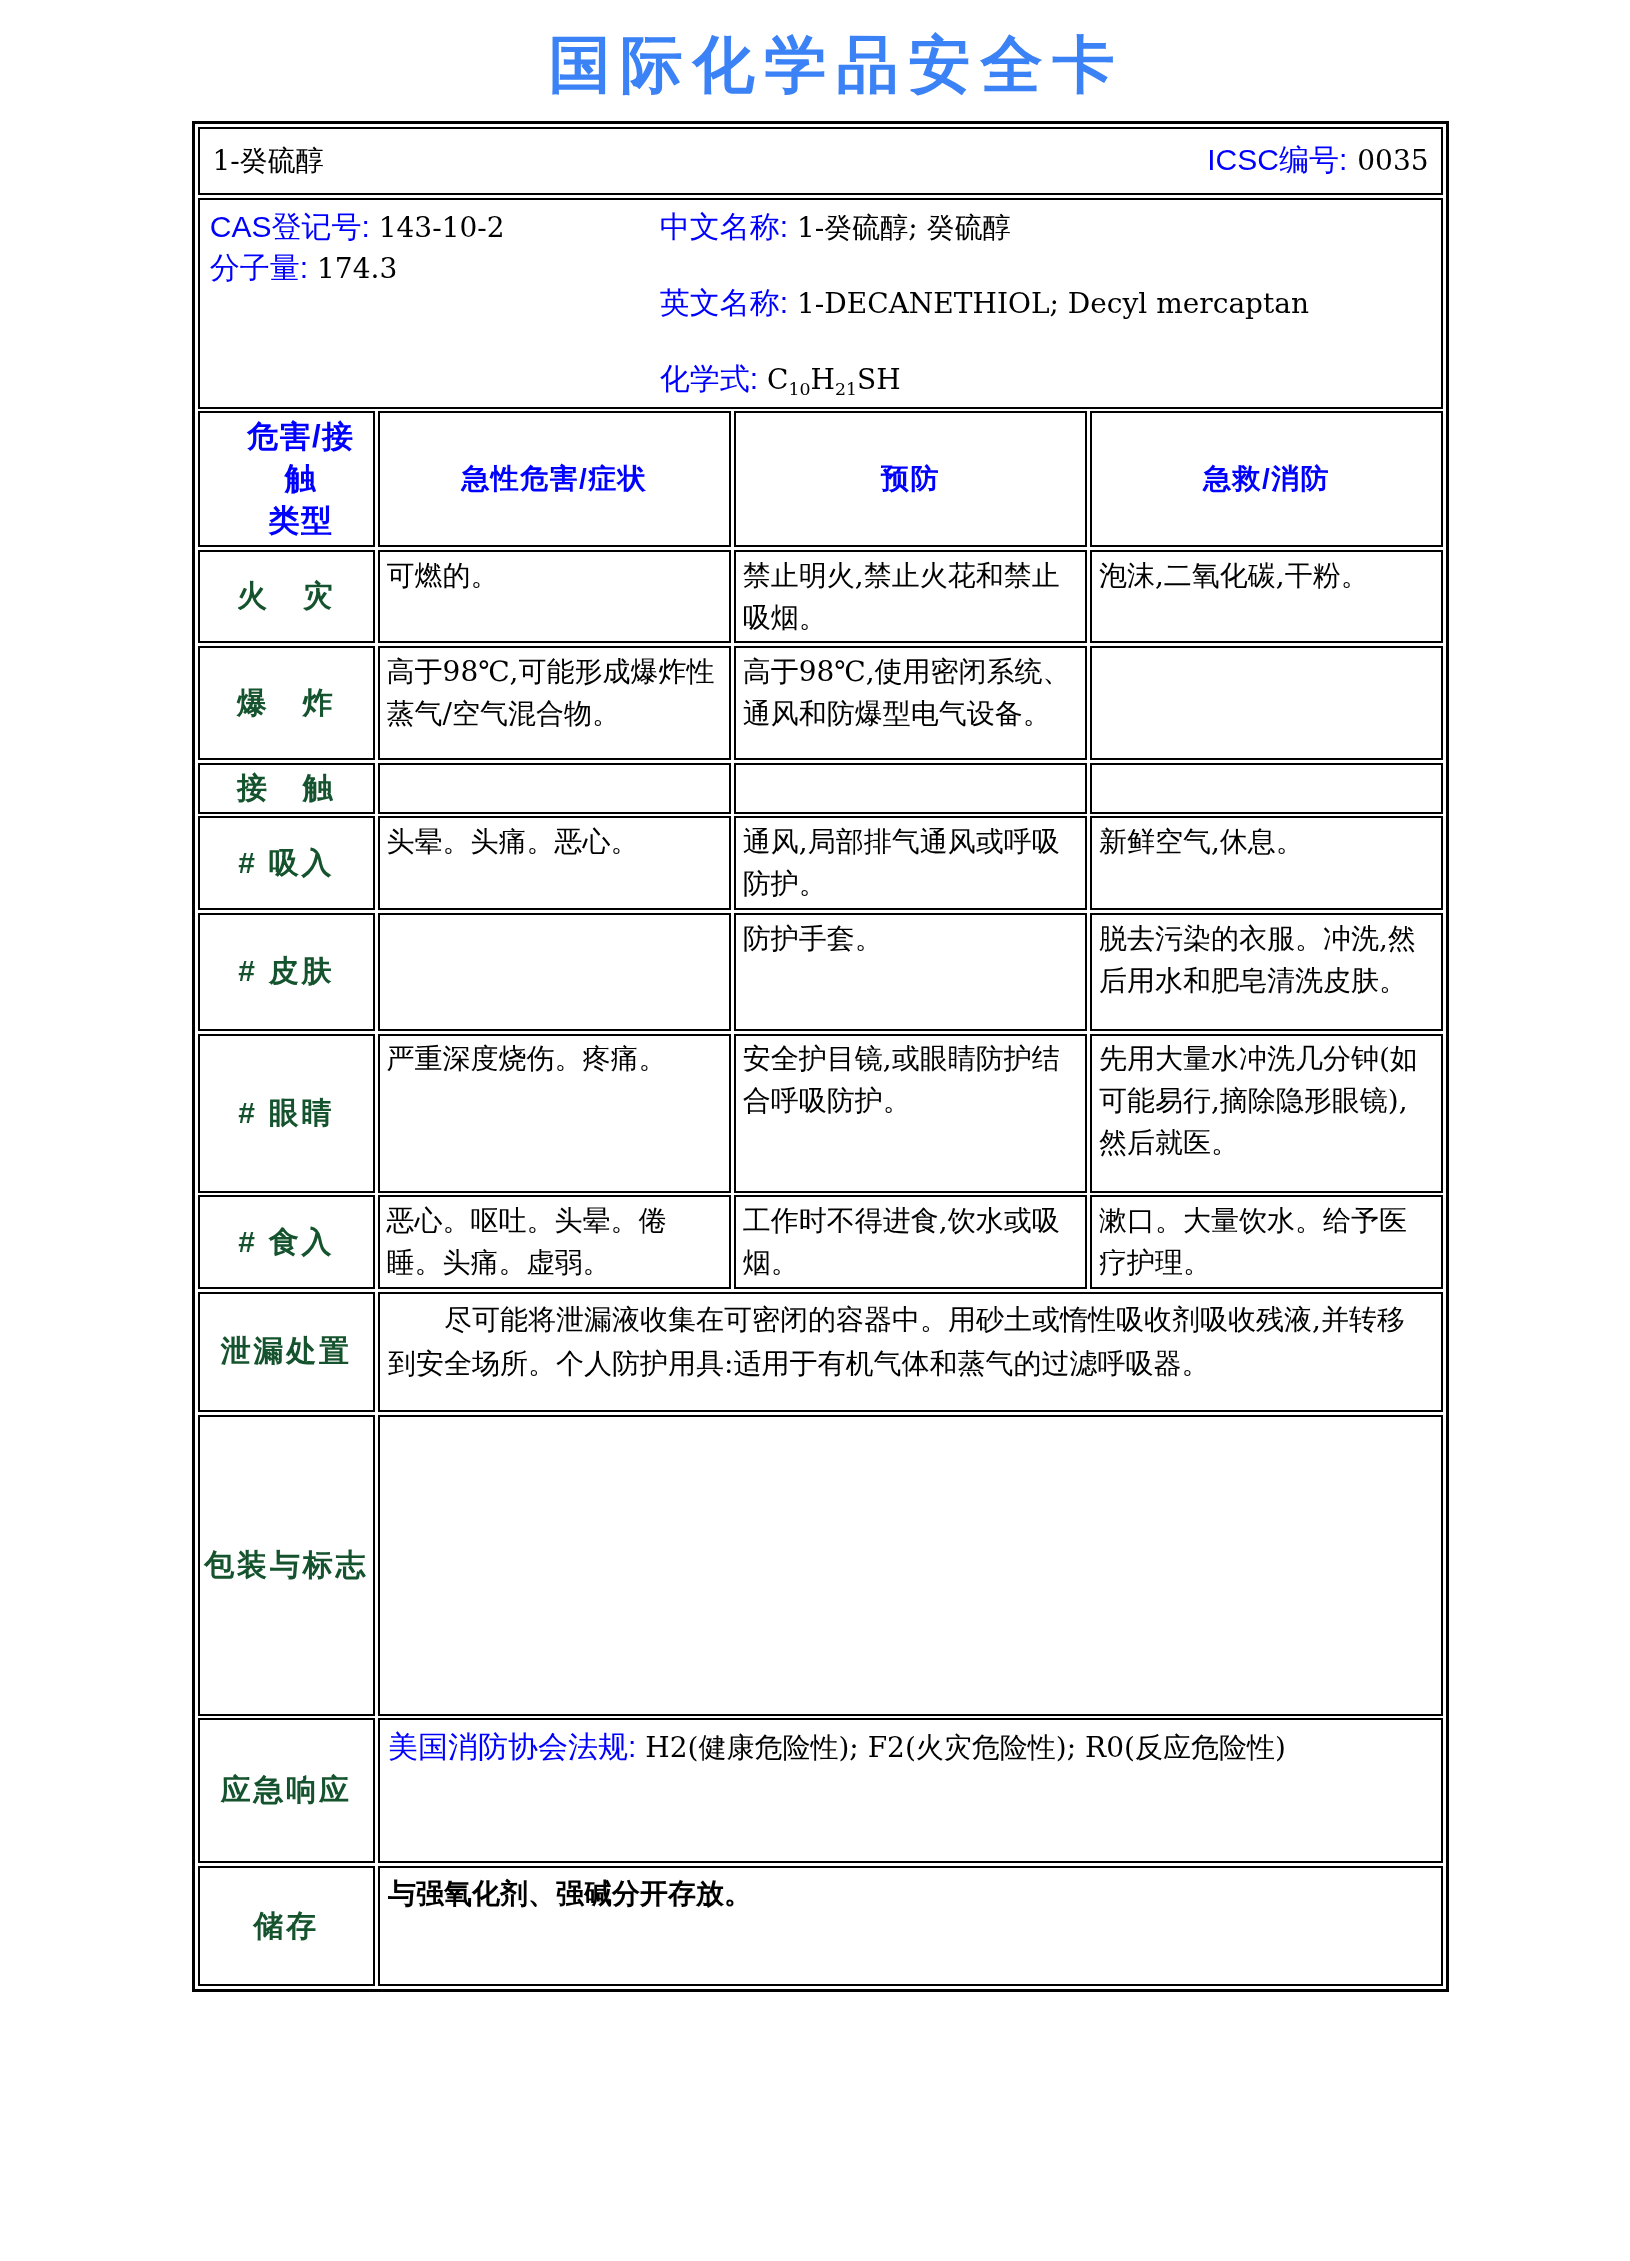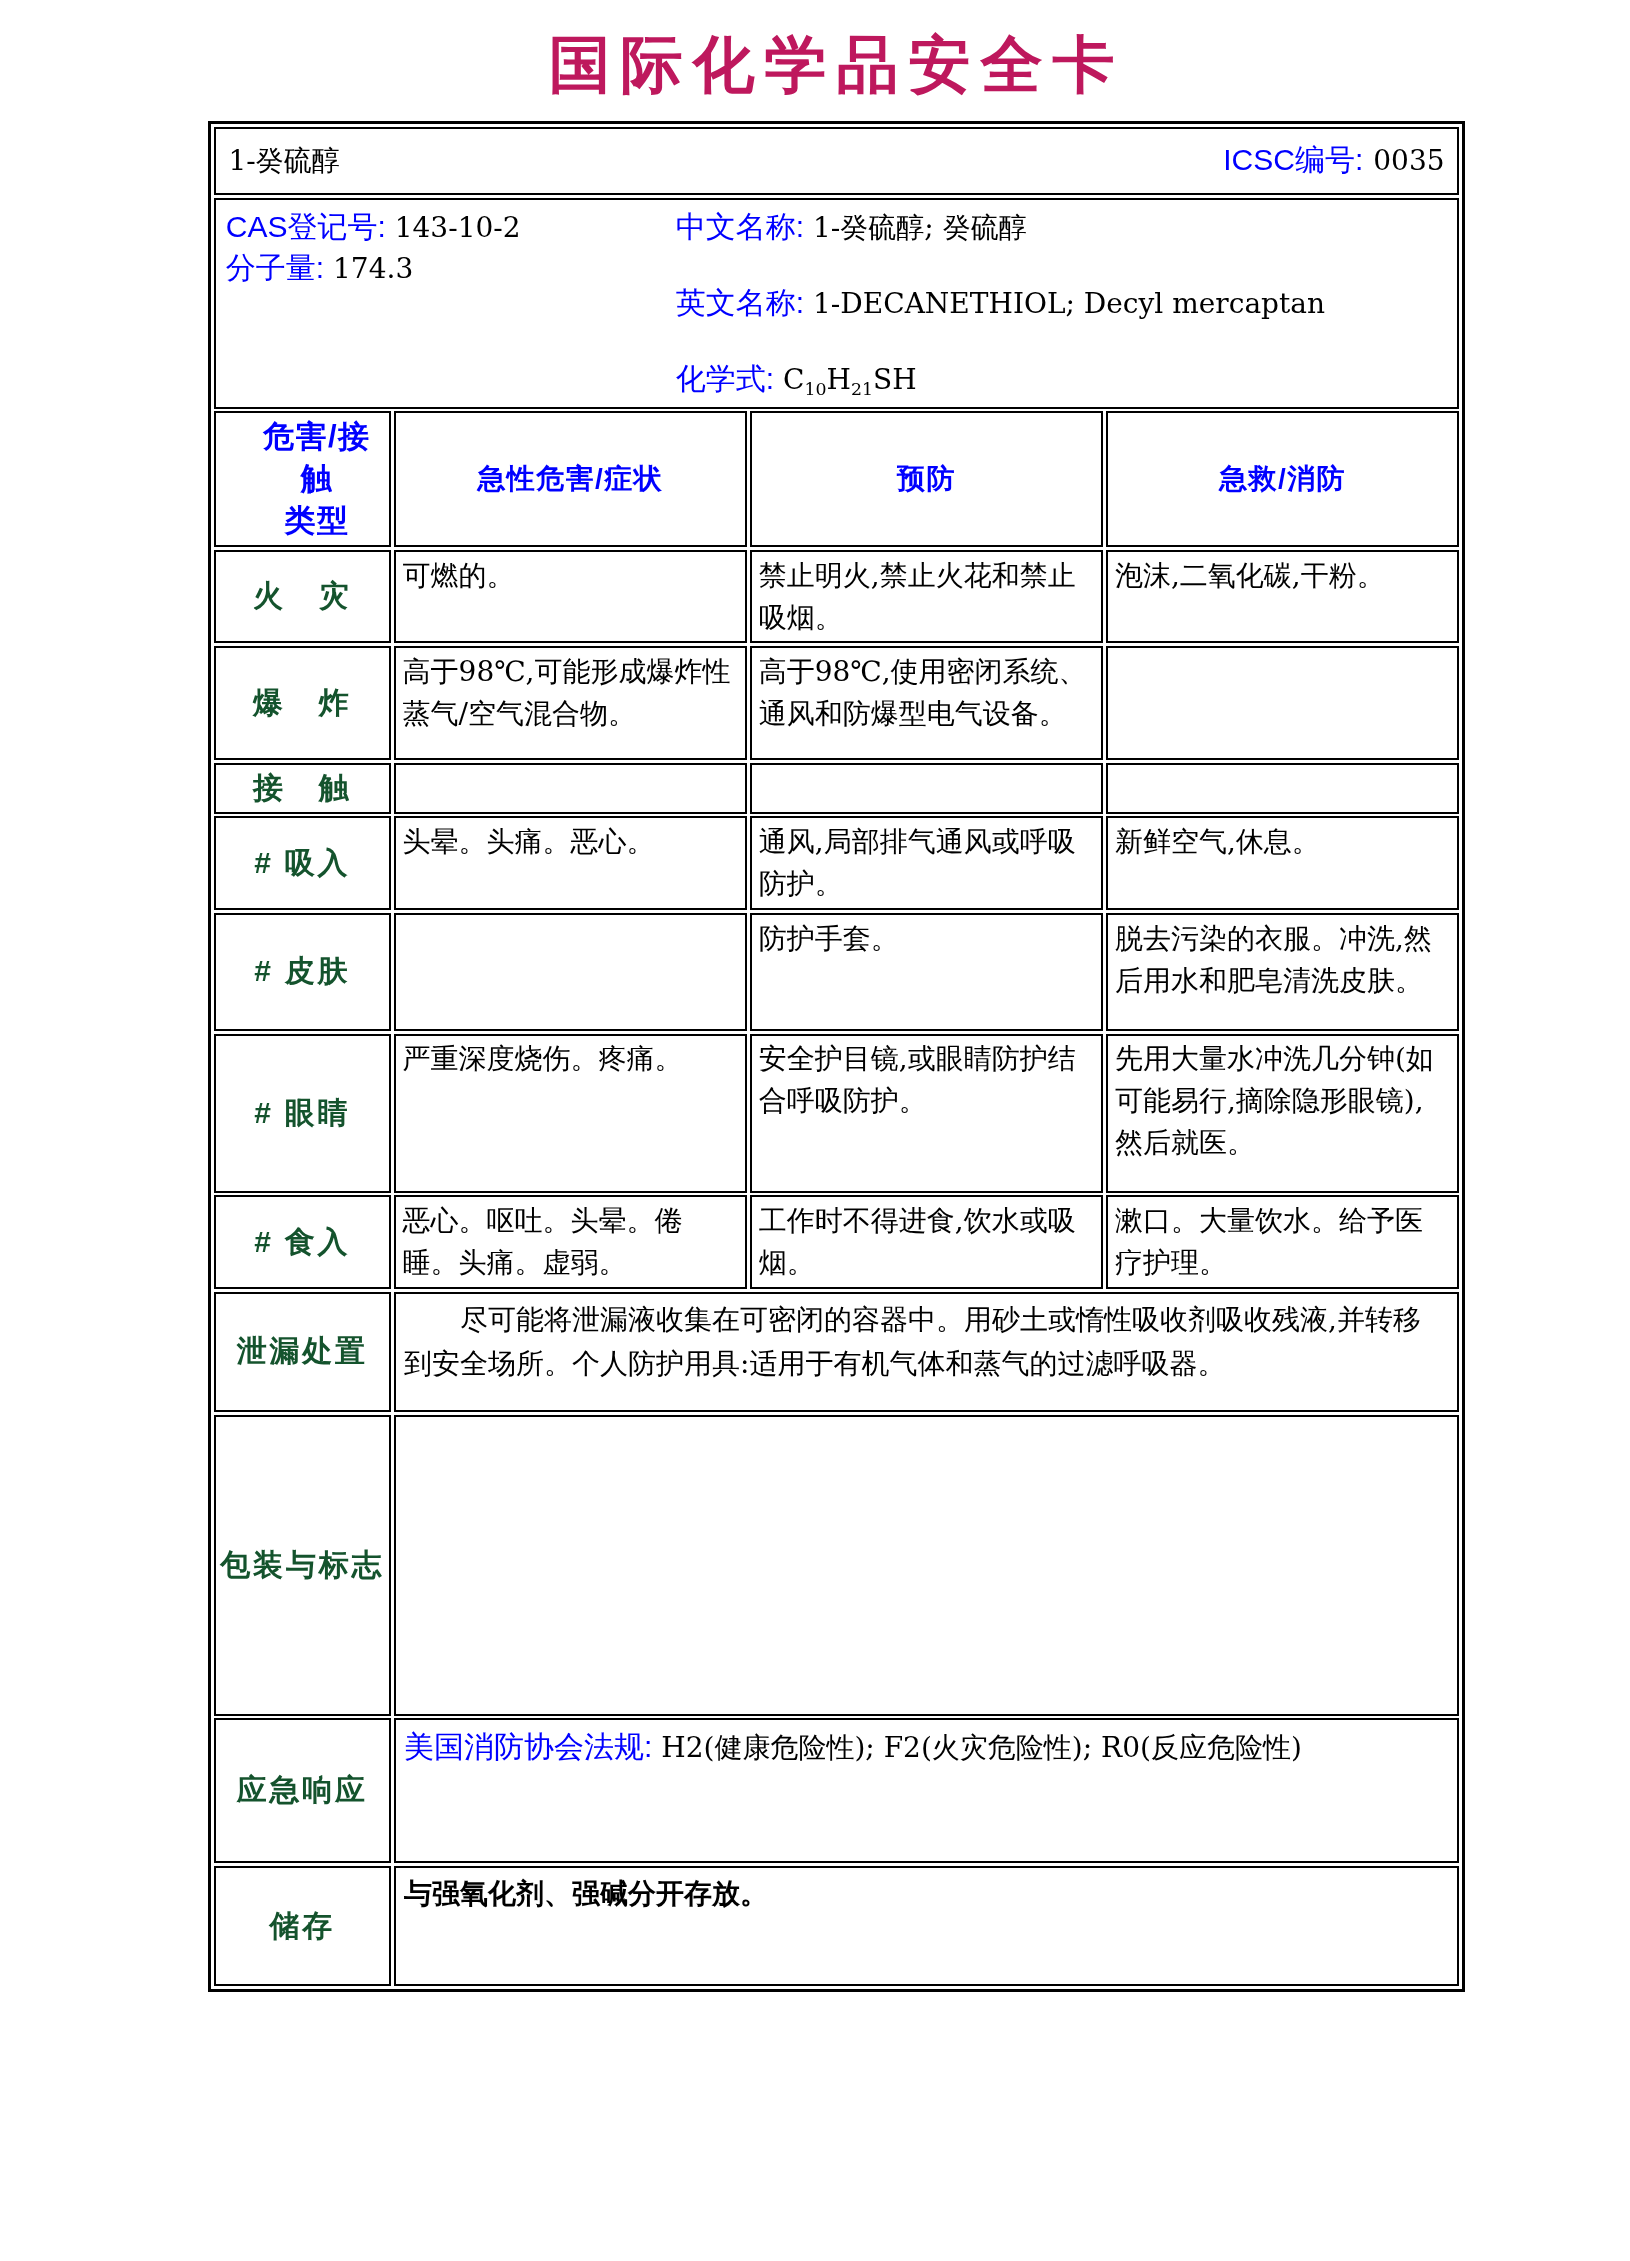--- a/index.html
+++ b/index.html
@@ -4,26 +4,26 @@
 <style>
   * { box-sizing: border-box; margin: 0; padding: 0; }
   html, body { background: #ffffff; }
   body {
     width: 1631px; height: 2261px; position: relative;
     font-family: "DejaVu Serif", "Liberation Serif", serif;
     color: #000000;
   }
   .title {
     position: absolute; top: 34px; left: 208px; width: 1257px;
-    text-align: center; color: #be185d; font-weight: bold;
+    text-align: center; color: #3b82f6; font-weight: bold;
     font-size: 62px; letter-spacing: 10px; line-height: 1.0;
     font-family: "DejaVu Serif", "Liberation Serif", serif;
   }
   .card {
-    position: absolute; top: 121px; left: 208px; width: 1257px;
+    position: absolute; top: 121px; left: 192px; width: 1257px;
     border: 3.5px solid #000; padding: 2.8px; background: #fff;
     display: flex; flex-direction: column; gap: 2.8px;
   }
   .row { display: flex; gap: 2.8px; align-items: stretch; }
   .cell { border: 2.1px solid #000; background: #fff; }
   
   .rowA {
     flex: 1; display: flex; justify-content: space-between; align-items: center;
     min-height: 68px; padding: 2.8px 12.7px; font-size: 28px;
   }

